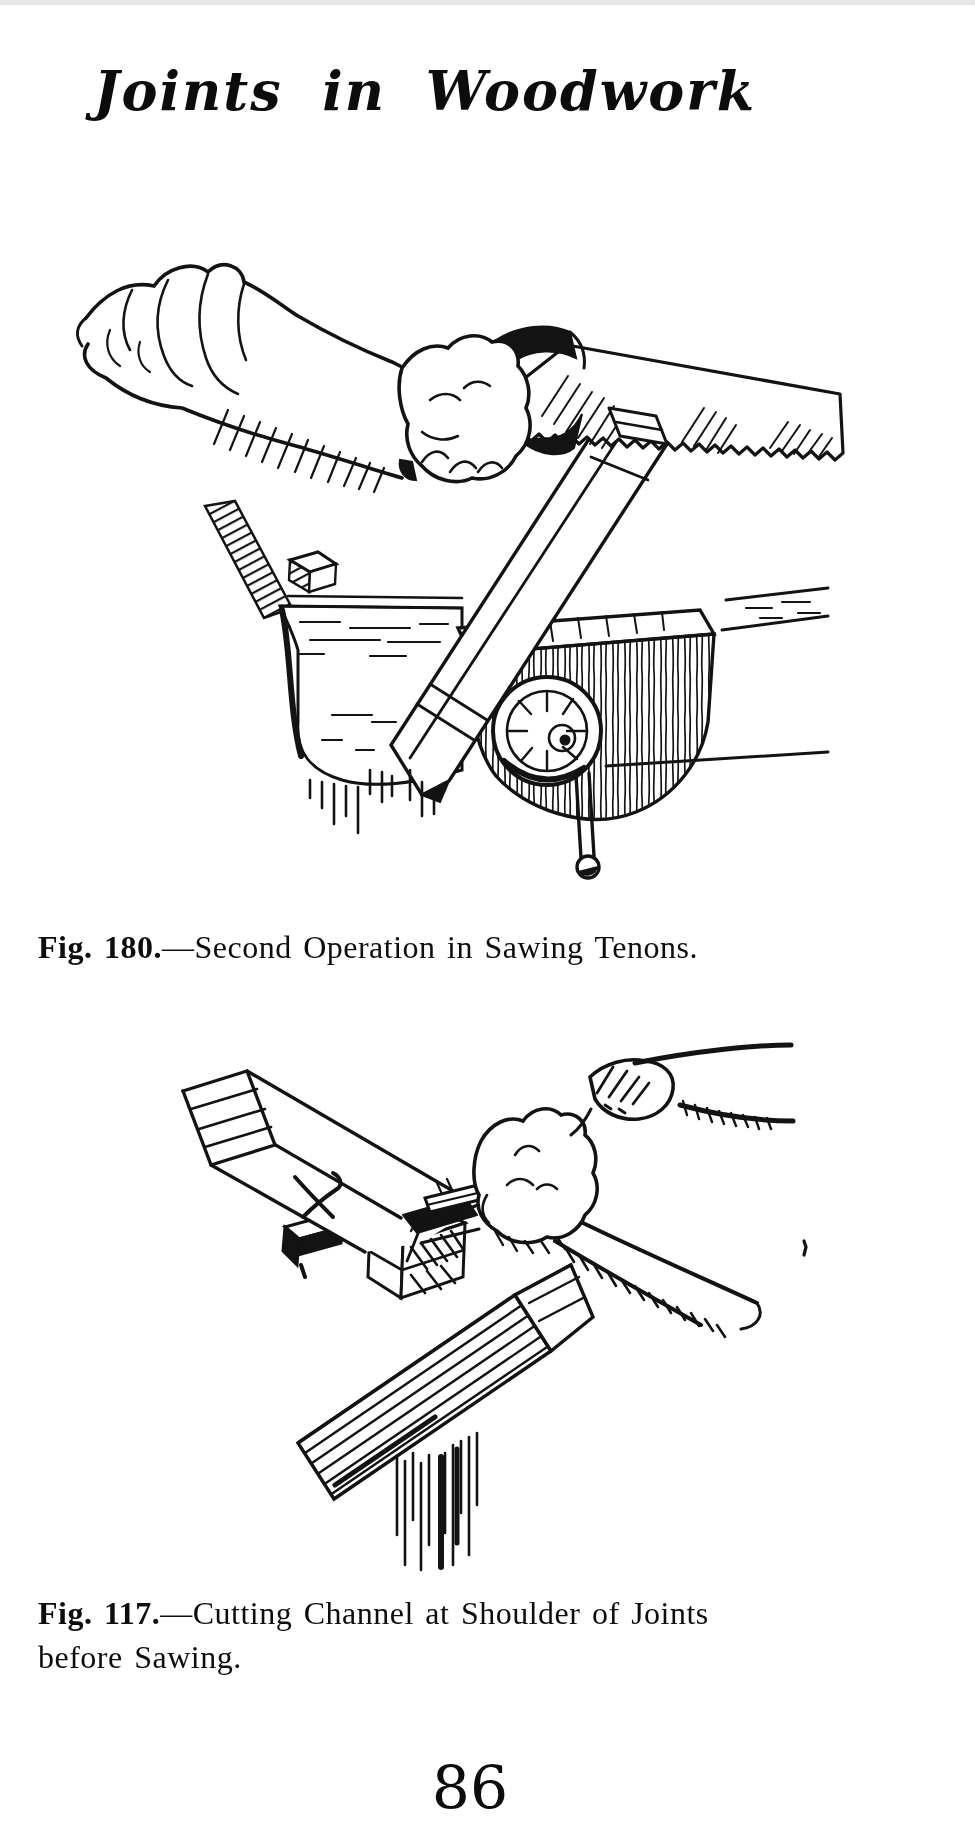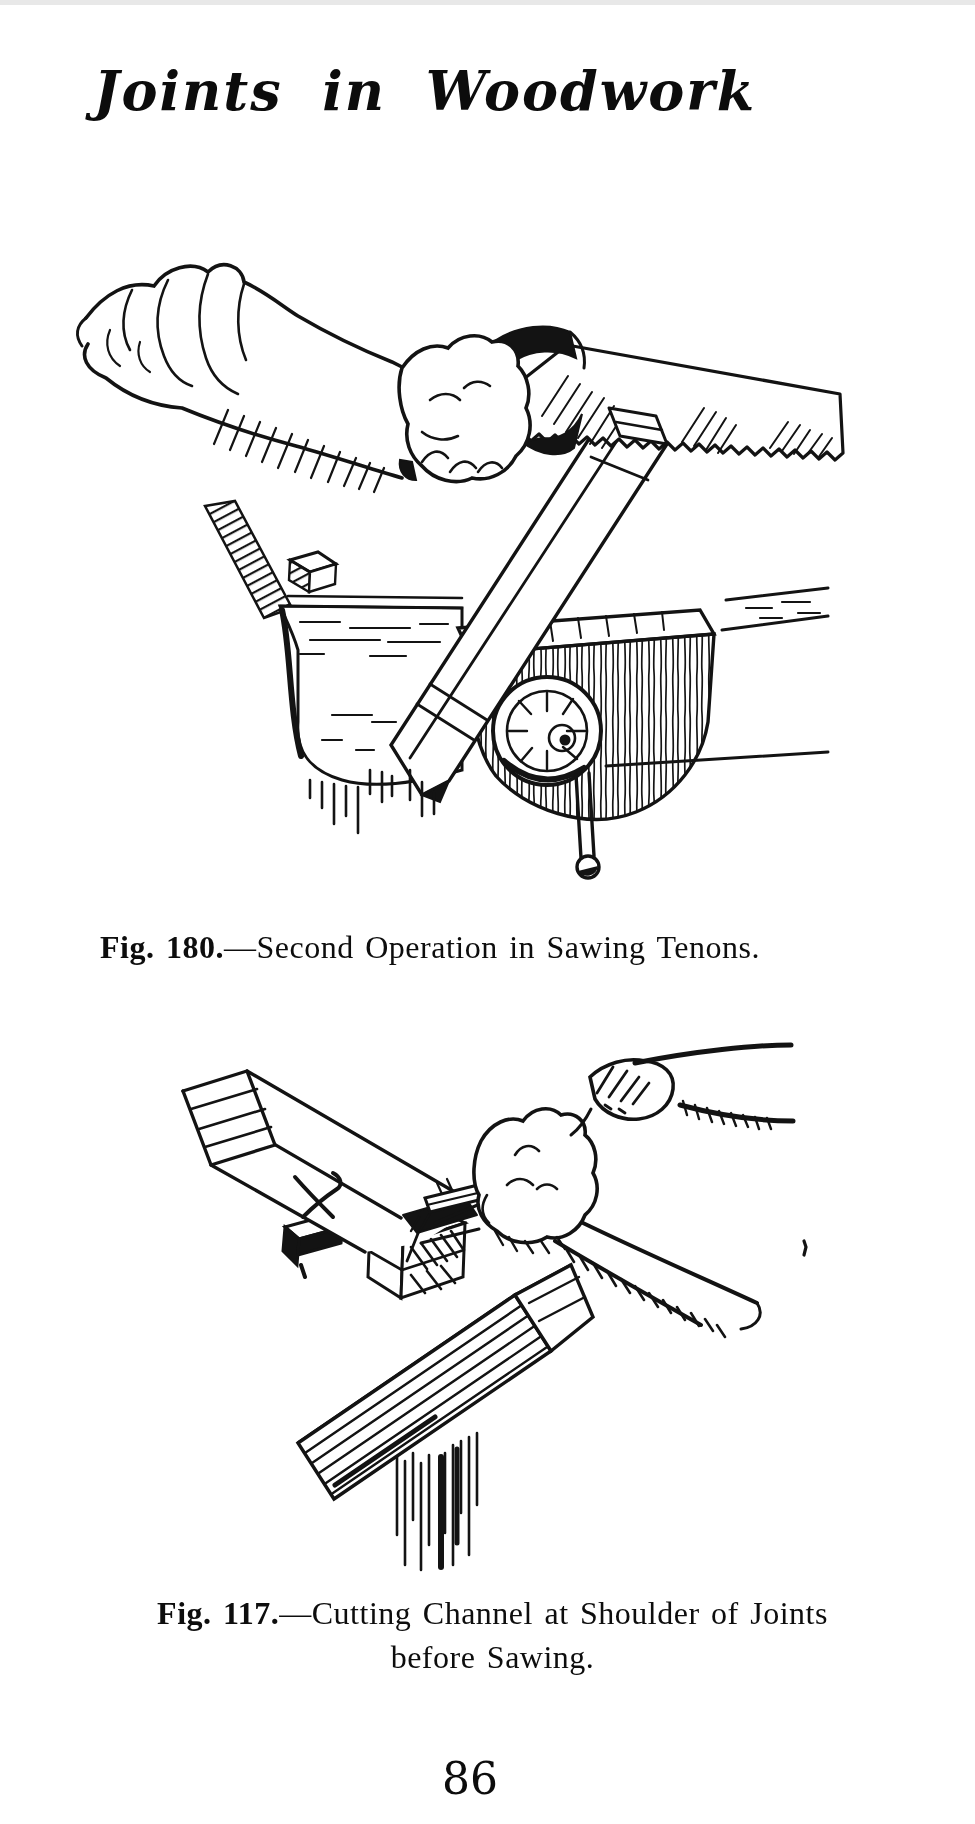--- a/index.html
+++ b/index.html
@@ -9,29 +9,29 @@
     font-family:"Liberation Serif", serif;
   }
   .page-title{
     position:absolute;top:18px;left:0;width:850px;text-align:center;
     font-family:"DejaVu Serif", serif;font-style:italic;font-weight:700;
     font-size:54px;line-height:64px;letter-spacing:2px;word-spacing:0.35em;
     color:#0c0c0c;
   }
   .fig-illustration{position:absolute;}
   .caption{
-    position:absolute;text-align:center;color:#0d0d0d;
-    font-size:32px;line-height:44px;letter-spacing:0.5px;word-spacing:3px;
+    position:absolute;color:#0d0d0d;
+    font-size:32px;line-height:44px;letter-spacing:0.5px;word-spacing:3px;padding-left:38px;
   }
   .caption-1{top:888px;left:0;width:860px;}
   .caption-2{top:1554px;left:0;width:985px;}
   .fig-label{font-weight:700;}
   .page-number{
     position:absolute;top:1748px;left:0;width:940px;text-align:center;
-    font-family:"DejaVu Serif", serif;font-size:44px;color:#0c0c0c;
+    font-family:"DejaVu Serif", serif;font-size:60px;color:#0c0c0c;
   }
   svg{display:block;}
 </style>
 </head>
 <body>
 
 <div class="page">
 
   <h1 class="page-title">Joints in Woodwork</h1>
 

